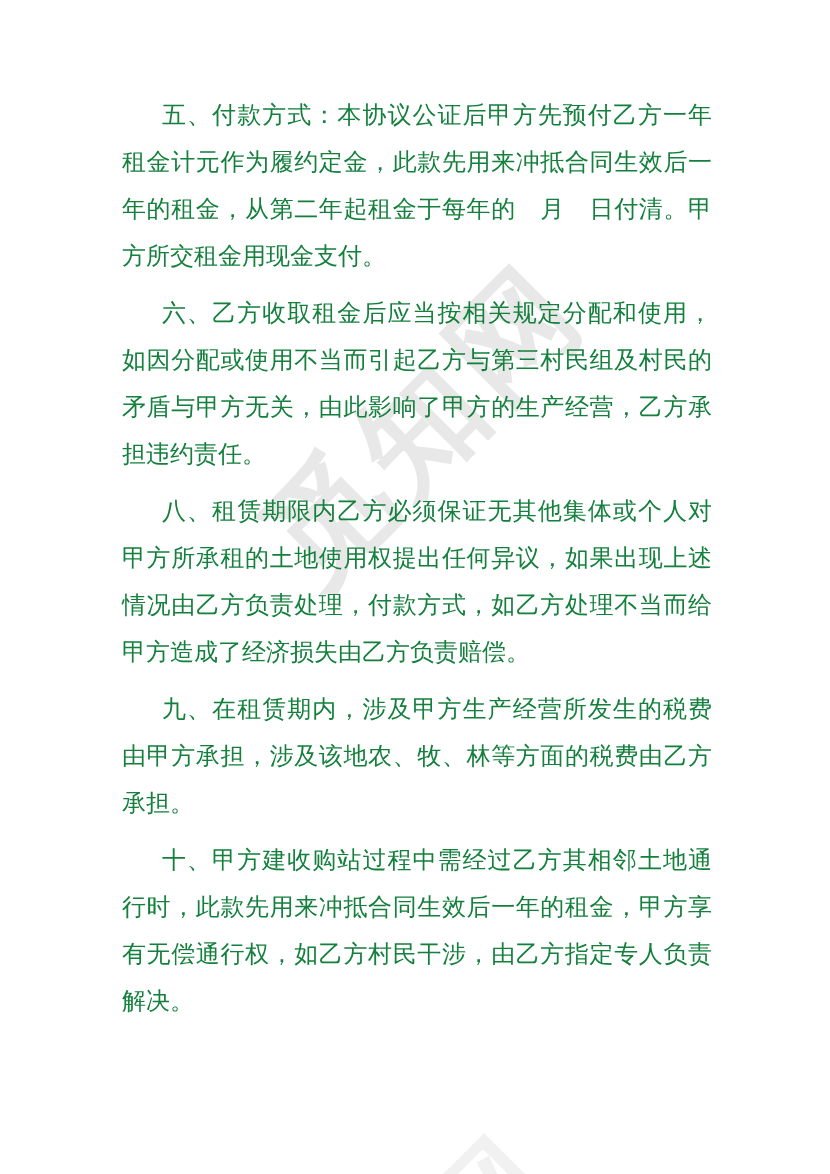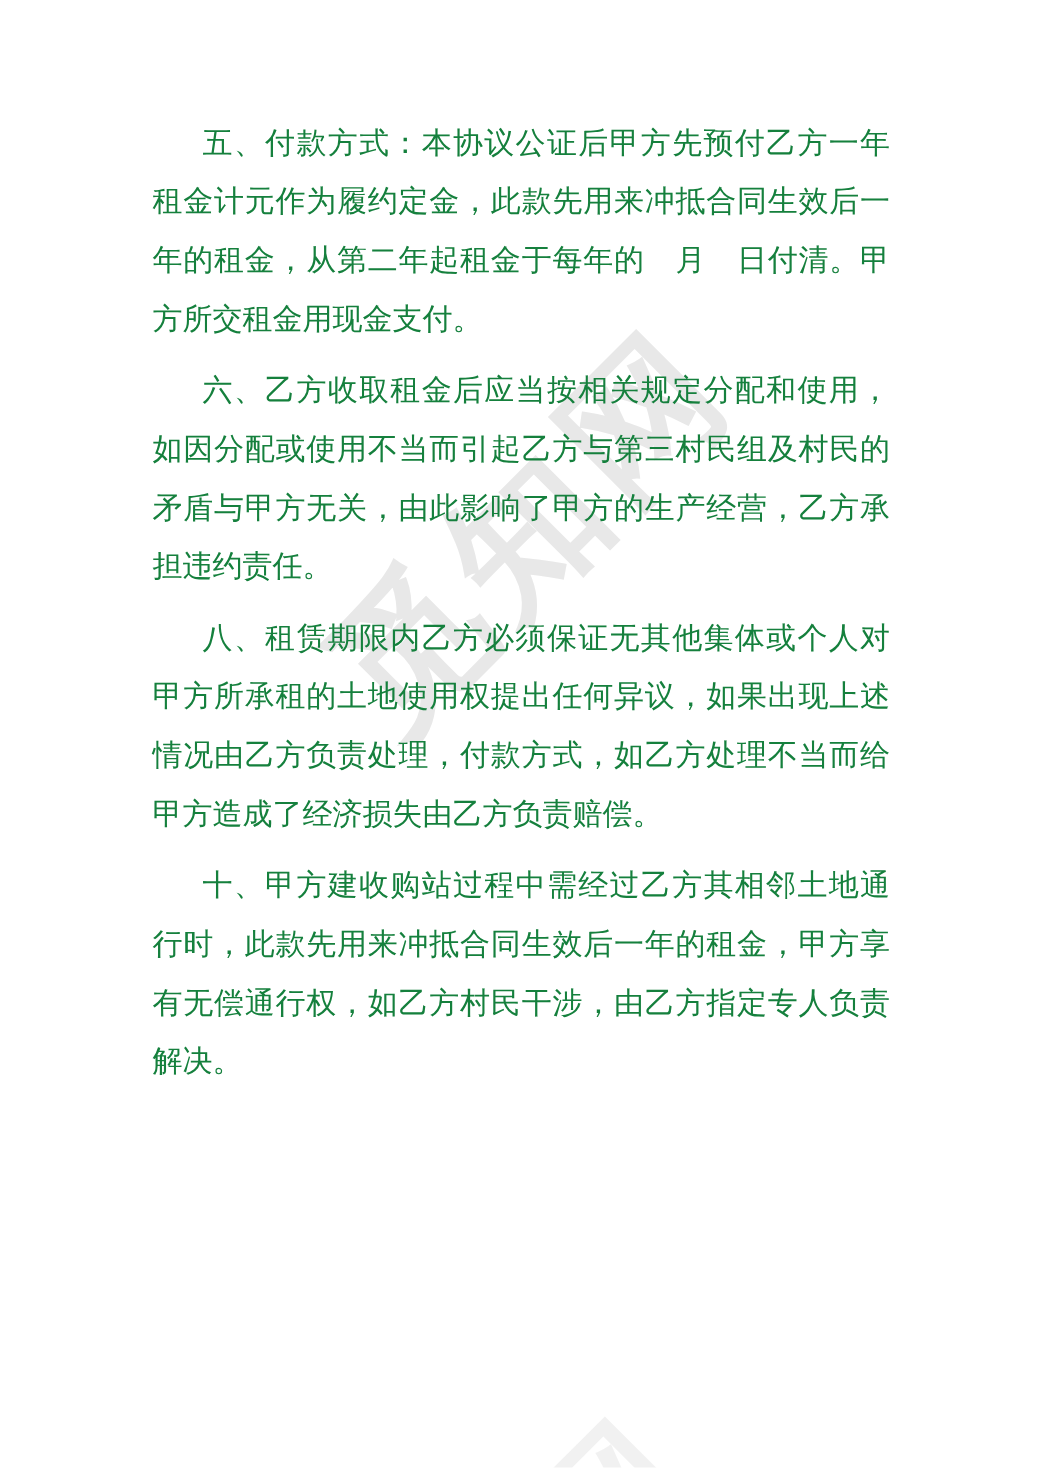--- a/index.html
+++ b/index.html
@@ -58,16 +58,17 @@
 <div class="page">
 
   <div class="watermark wm-center">觅知网</div>
 
   <div class="watermark wm-bottom">觅知网</div>
 
   <div class="content">
     <p>五、付款方式：本协议公证后甲方先预付乙方一年租金计元作为履约定金，此款先用来冲抵合同生效后一年的租金，从第二年起租金于每年的　月　日付清。甲方所交租金用现金支付。</p>
     <p>六、乙方收取租金后应当按相关规定分配和使用，如因分配或使用不当而引起乙方与第三村民组及村民的矛盾与甲方无关，由此影响了甲方的生产经营，乙方承担违约责任。</p>
     <p>八、租赁期限内乙方必须保证无其他集体或个人对甲方所承租的土地使用权提出任何异议，如果出现上述情况由乙方负责处理，付款方式，如乙方处理不当而给甲方造成了经济损失由乙方负责赔偿。</p>
+    <p>九、在租赁期内，涉及甲方生产经营所发生的税费由甲方承担，涉及该地农、牧、林等方面的税费由乙方承担。</p>
     <p>十、甲方建收购站过程中需经过乙方其相邻土地通行时，此款先用来冲抵合同生效后一年的租金，甲方享有无偿通行权，如乙方村民干涉，由乙方指定专人负责解决。</p>
   </div>
 
 </div>
 
 </body></html>

